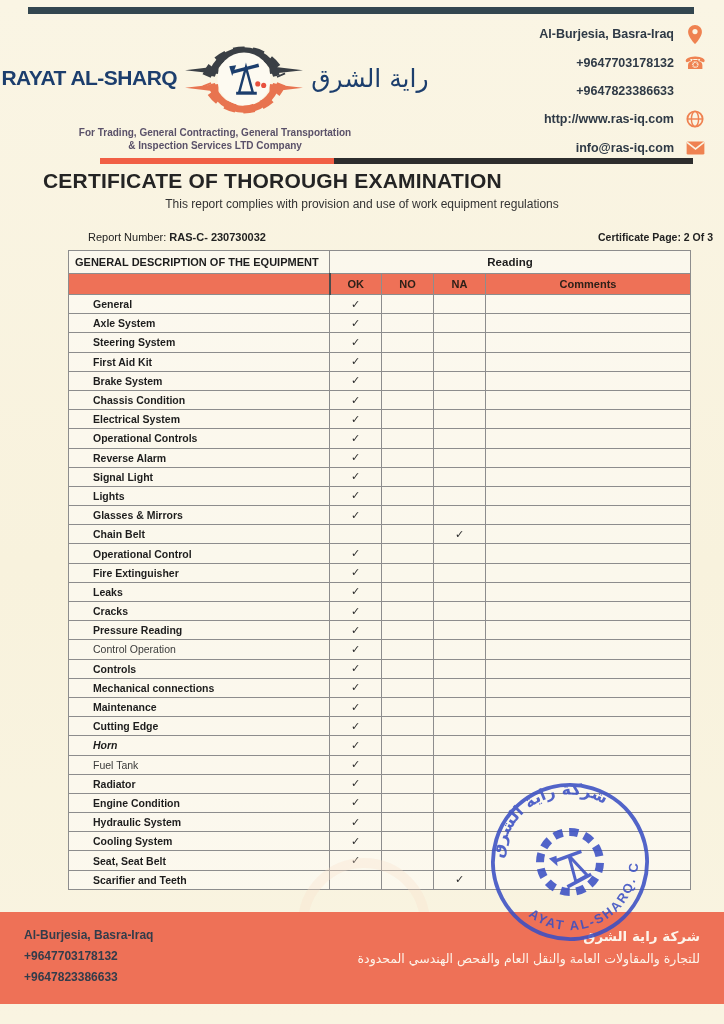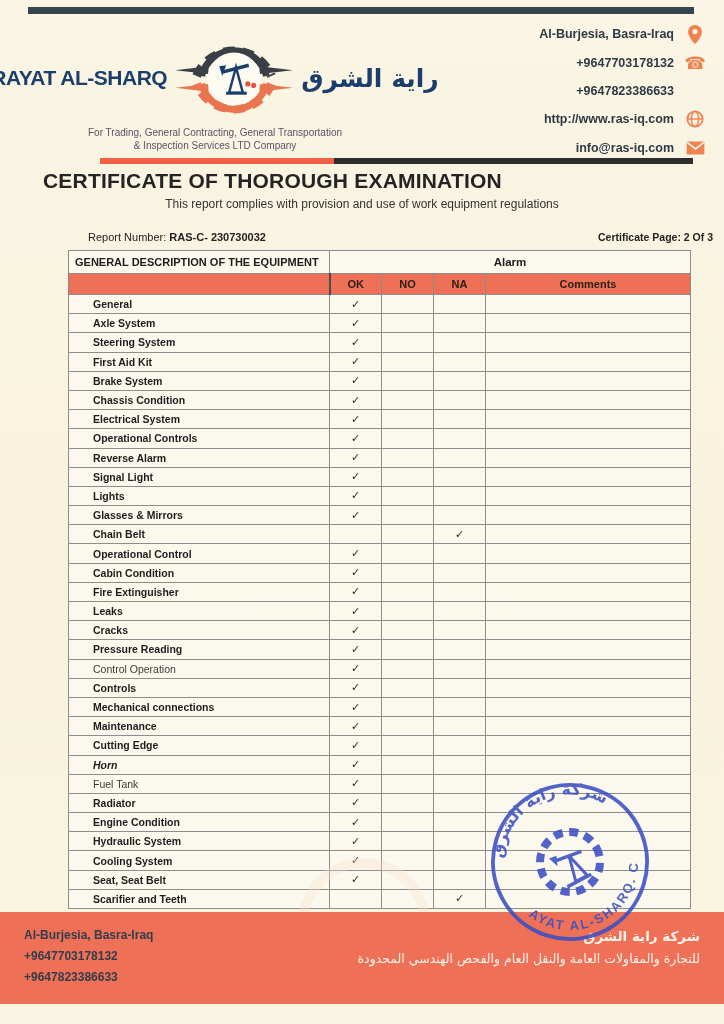--- a/index.html
+++ b/index.html
@@ -8,23 +8,23 @@
         background:linear-gradient(180deg,#faf5e4 0%,#f8f2dd 55%,#f9f4e1 100%);}
   .arabic{font-family:"DejaVu Sans",sans-serif;direction:rtl;}
 
   
   .top-bar{position:absolute;left:28px;top:7px;width:666px;height:7px;background:#33464f;}
 
   
   .logo-block{position:absolute;left:30px;top:18px;width:370px;height:140px;}
   .logo-row{position:absolute;left:0;top:14px;width:370px;height:92px;display:flex;align-items:center;justify-content:center;gap:8px;}
   .logo-name-en{font-size:21px;font-weight:800;letter-spacing:-0.5px;color:#1c3e6d;white-space:nowrap;}
-  .logo-name-ar{font-size:25px;font-weight:700;color:#1c3e6d;white-space:nowrap;}
+  .logo-name-ar{font-size:25px;font-weight:400;color:#1c3e6d;white-space:nowrap;}
   .logo-art{width:118px;height:104px;flex:0 0 auto;}
-  .tagline{position:absolute;left:0;top:108px;width:370px;text-align:center;color:#5a5169;font-weight:400;font-size:10px;line-height:13px;}
+  .tagline{position:absolute;left:0;top:108px;width:370px;text-align:center;color:#5a5169;font-weight:700;font-size:10px;line-height:13px;}
 
   
   .contact-block{position:absolute;right:18px;top:20px;width:270px;}
   .contact-row{display:flex;align-items:center;justify-content:flex-end;gap:10px;height:28.4px;}
   .contact-text{font-size:12.5px;font-weight:700;color:#2f3a46;}
   .contact-icon{width:22px;height:22px;display:flex;align-items:center;justify-content:center;color:#ef8251;font-size:17px;flex:0 0 22px;}
 
   
   .separator{position:absolute;left:100px;top:158px;width:593px;height:6px;display:flex;}
   .separator .seg-orange{width:234px;height:100%;background:#f15f45;}
@@ -170,21 +170,21 @@
     <colgroup>
       <col style="width:261px">
         <col style="width:52px">
         <col style="width:52px">
         <col style="width:52px">
         <col style="width:205px">
     </colgroup>
     <thead>
       <tr>
         <th class="desc-header">GENERAL DESCRIPTION OF THE EQUIPMENT</th>
-        <th class="status-header" colspan="4">Alarm</th>
+        <th class="status-header" colspan="4">Reading</th>
       </tr>
       <tr class="orange-row">
         <td></td>
         <td>OK</td>
         <td>NO</td>
         <td>NA</td>
         <td>Comments</td>
       </tr>
     </thead>
     <tbody>
@@ -274,27 +274,20 @@
         </tr>
         <tr>
           <td class="item">Chain Belt</td>
           <td class="status-cell"></td>
           <td class="status-cell"></td>
           <td class="status-cell">✓</td>
           <td class="status-cell"></td>
         </tr>
         <tr>
           <td class="item">Operational Control</td>
-          <td class="status-cell">✓</td>
-          <td class="status-cell"></td>
-          <td class="status-cell"></td>
-          <td class="status-cell"></td>
-        </tr>
-        <tr>
-          <td class="item">Cabin Condition</td>
           <td class="status-cell">✓</td>
           <td class="status-cell"></td>
           <td class="status-cell"></td>
           <td class="status-cell"></td>
         </tr>
         <tr>
           <td class="item">Fire Extinguisher</td>
           <td class="status-cell">✓</td>
           <td class="status-cell"></td>
           <td class="status-cell"></td>

